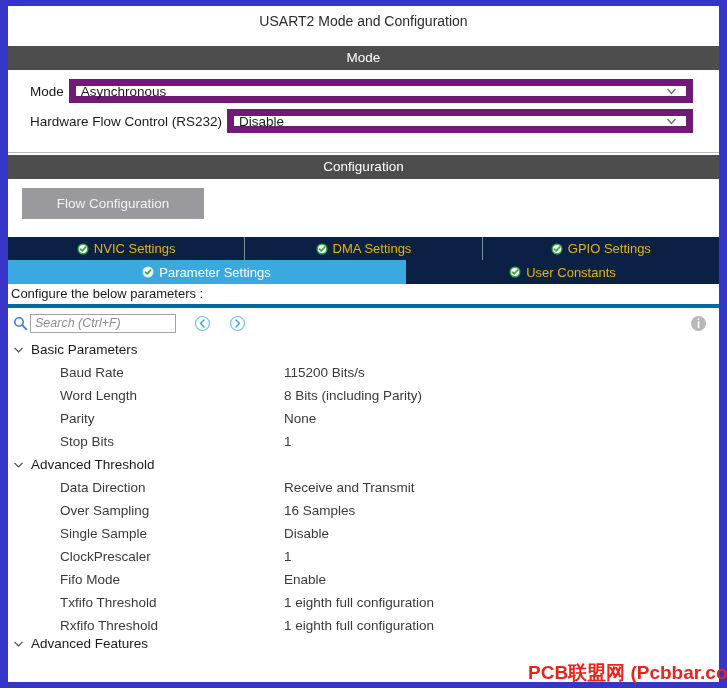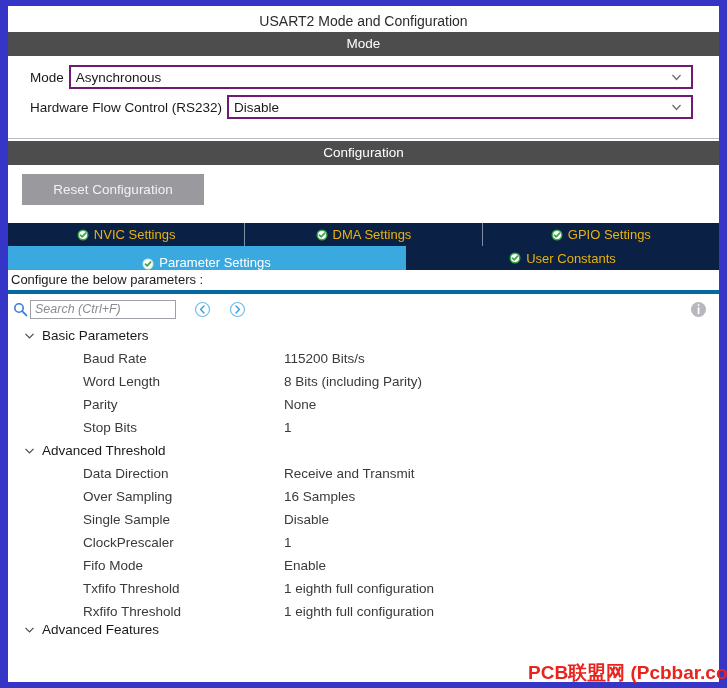--- a/index.html
+++ b/index.html
@@ -38,21 +38,21 @@
     position: absolute;
     left: 8px; top: 6px;
     width: 711px;
     height: 676px;
     background: #ffffff;
     overflow: hidden;
   }
 
   
   .title-bar {
-    height: 26px;
+    height: 40px;
     line-height: 30px;
     text-align: center;
     font-size: 14px;
     color: #2b2b2b;
     background: #ffffff;
   }
 
   
   .section-bar {
     height: 24px;
@@ -81,21 +81,21 @@
   .form-label {
     font-size: 13.5px;
     color: #1a1a1a;
     white-space: nowrap;
     margin-right: 5px;
   }
   .combo {
     flex: 1;
     height: 24px;
     box-sizing: border-box;
-    border: 2px solid #701a75;
+    border: 7px solid #701a75;
     background: #ffffff;
     display: flex;
     align-items: center;
     padding-left: 5px;
     position: relative;
   }
   .combo-value {
     font-size: 13.5px;
     color: #1a1a1a;
   }
@@ -154,21 +154,21 @@
     gap: 5px;
     border-right: 1px solid #7e8ea3;
     box-sizing: border-box;
     white-space: nowrap;
   }
   .tab:last-child { border-right: none; text-align: center; }
   .tab.active {
     background: #3aa9e0;
     color: #ffffff;
   }
-  .tab-row.second .tab.active { flex: 0 0 398px; align-items: flex-end; }
+  .tab-row.second .tab.active { flex: 0 0 398px; }
   .tab-row.second .tab.inactive { flex: 1; }
 
   .check-ico {
     width: 12px; height: 12px;
     display: inline-block;
     flex: 0 0 12px;
   }
   .check-ico svg { display: block; }
 
   
@@ -223,39 +223,39 @@
   .tree {
     background: #ffffff;
     position: relative;
   }
   .group-row {
     height: 23px;
     display: flex;
     align-items: center;
     font-size: 13.5px;
     color: #1a1a1a;
-    padding-left: 15px;
+    padding-left: 4px;
   }
   .group-chev {
     width: 13px; height: 13px;
     margin-right: 6px;
     flex: 0 0 13px;
   }
   .group-chev svg { display: block; }
   .param-row {
     height: 23px;
     display: flex;
     align-items: center;
     font-size: 13.5px;
     color: #3a3a3a;
   }
   .param-name {
     width: 276px;
     box-sizing: border-box;
-    padding-left: 75px;
+    padding-left: 52px;
     white-space: nowrap;
     overflow: hidden;
   }
   .param-value {
     white-space: nowrap;
   }
   .row-clipped {
     height: 12px;
     overflow: hidden;
   }
@@ -325,21 +325,21 @@
         </div>
       </div>
 
     </div>
 
     <div class="mode-spacer"></div>
 
     <div class="section-bar configuration">Configuration</div>
 
     <div class="config-body">
-      <div class="reset-btn">Reset Configuration</div>
+      <div class="reset-btn">Flow Configuration</div>
     </div>
 
     <div class="tab-row">
       <div class="tab">
         <span class="check-ico">
           <svg viewBox="0 0 12 12" width="12" height="12">
               <circle cx="6" cy="6" r="5.5" fill="#3aa649"></circle>
               <circle cx="6" cy="6" r="4" fill="#ffffff"></circle>
               <path d="M3.4 6.1 L5.2 7.9 L8.6 4.1" fill="none" stroke="#3aa649" stroke-width="1.7" stroke-linecap="round" stroke-linejoin="round"></path>
             </svg>

